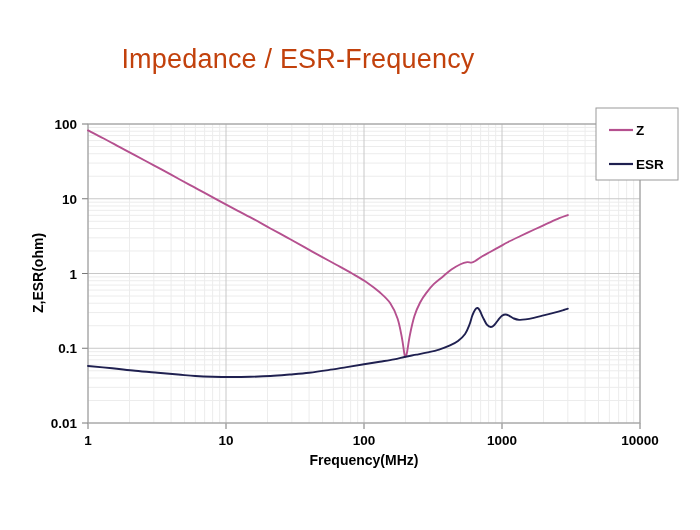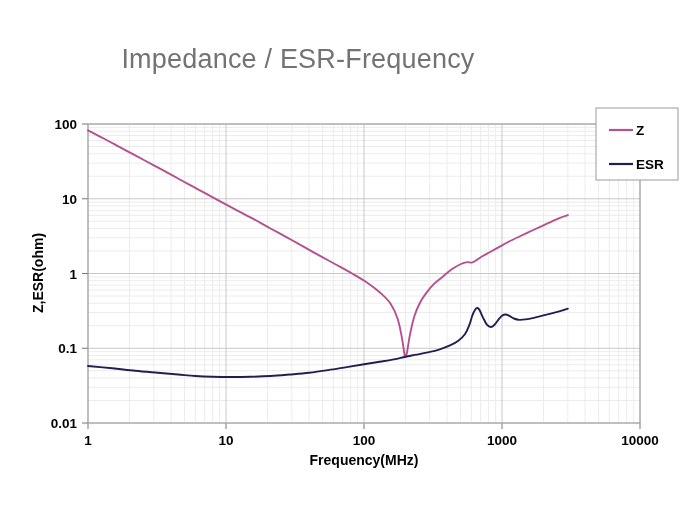--- a/index.html
+++ b/index.html
@@ -16,21 +16,21 @@
     overflow: hidden;
   }
   #chart-title {
     position: absolute;
     left: 0;
     top: 44px;
     width: 596px;
     text-align: center;
     font-size: 27px;
     font-weight: 400;
-    color: #737373;
+    color: #c2410c;
     letter-spacing: 0.2px;
   }
   #plot-svg {
     position: absolute;
     left: 0;
     top: 0;
   }
   .axis-tick-label {
     font-family: "Liberation Sans", sans-serif;
     font-size: 13.5px;

